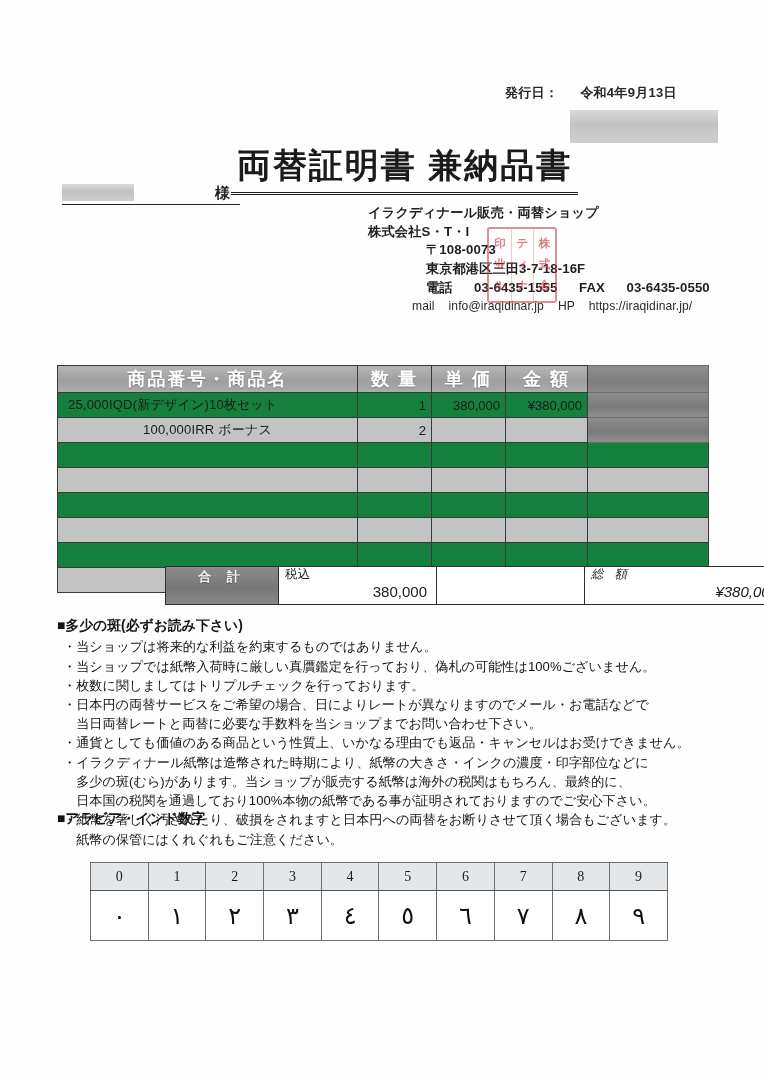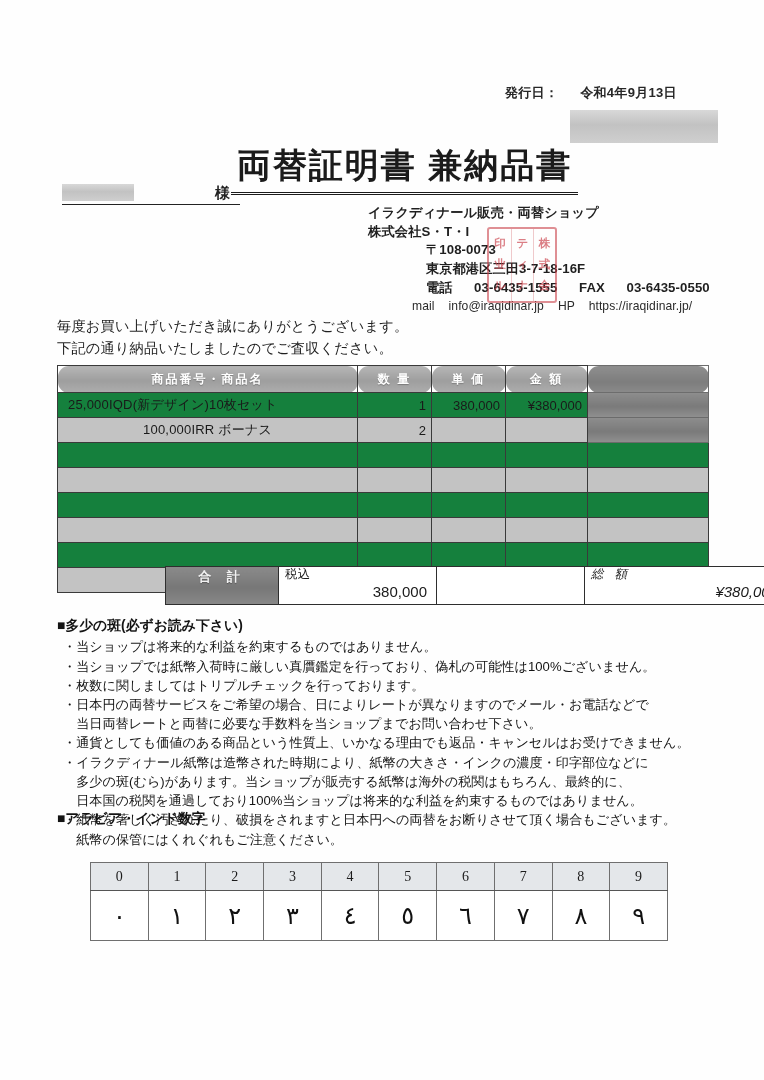--- a/index.html
+++ b/index.html
@@ -172,26 +172,25 @@
   table.items td, table.items th {
     border: 1.1px solid #3a3a3a;
     height: 24px;
     padding: 0 5px;
     font-weight: normal;
   }
   table.items thead th {
     background: linear-gradient(180deg,#b6b6b6 0%, #9e9e9e 55%, #adadad 100%);
     color: #ffffff;
     font-weight: bold;
-    font-size: 12px;
+    font-size: 18px;
     letter-spacing: 2px;
     text-align: center;
     height: 26px;
     text-shadow: 0 1px 1px rgba(0,0,0,0.25);
-    border-radius: 11px;
   }
   table.items thead th.blank-head {
     background: linear-gradient(180deg,#8e8e8e 0%, #7d7d7d 60%, #8a8a8a 100%);
     border-color: #6d6d6d;
   }
   .col-name   { width: 300px; }
   .col-qty    { width: 74px; }
   .col-price  { width: 74px; }
   .col-amount { width: 82px; }
   .col-extra  { width: 121px; }
@@ -363,24 +362,20 @@
         <span>ィ</span>
         <span>ナ</span>
       </div>
     <div class="col">
         <span>株</span>
         <span>式</span>
         <span>会</span>
       </div>
   </div>
 
-  <div class="greeting">
-    <div>毎度お買い上げいただき誠にありがとうございます。</div>
-    <div>下記の通り納品いたしましたのでご査収ください。</div>
-  </div>
 
   <div class="items-wrap">
     <table class="items">
       <colgroup>
         <col class="col-name">
           <col class="col-qty">
           <col class="col-price">
           <col class="col-amount">
           <col class="col-extra">
       </colgroup>
@@ -480,21 +475,21 @@
     <div class="sec-head">■多少の斑(必ずお読み下さい)</div>
     <div class="bullet-block">
         <div class="line">・当ショップは将来的な利益を約束するものではありません。</div>
         <div class="line">・当ショップでは紙幣入荷時に厳しい真贋鑑定を行っており、偽札の可能性は100%ございません。</div>
         <div class="line">・枚数に関しましてはトリプルチェックを行っております。</div>
         <div class="line">・日本円の両替サービスをご希望の場合、日によりレートが異なりますのでメール・お電話などで</div>
         <div class="line">　当日両替レートと両替に必要な手数料を当ショップまでお問い合わせ下さい。</div>
         <div class="line">・通貨としても価値のある商品という性質上、いかなる理由でも返品・キャンセルはお受けできません。</div>
         <div class="line">・イラクディナール紙幣は造幣された時期により、紙幣の大きさ・インクの濃度・印字部位などに</div>
         <div class="line">　多少の斑(むら)があります。当ショップが販売する紙幣は海外の税関はもちろん、最終的に、</div>
-        <div class="line">　日本国の税関を通過しており100%当ショップは将来的な利益を約束するものではありません。</div>
+        <div class="line">　日本国の税関を通過しており100%本物の紙幣である事が証明されておりますのでご安心下さい。</div>
         <div class="line">・紙幣を著しく汚されたり、破損をされますと日本円への両替をお断りさせて頂く場合もございます。</div>
         <div class="line">　紙幣の保管にはくれぐれもご注意ください。</div>
       </div>
   </div>
 
   <div class="arabic-head">■アラビア・インド数字</div>
 
   <div class="num-wrap">
     <table class="nums">
       <tbody>

